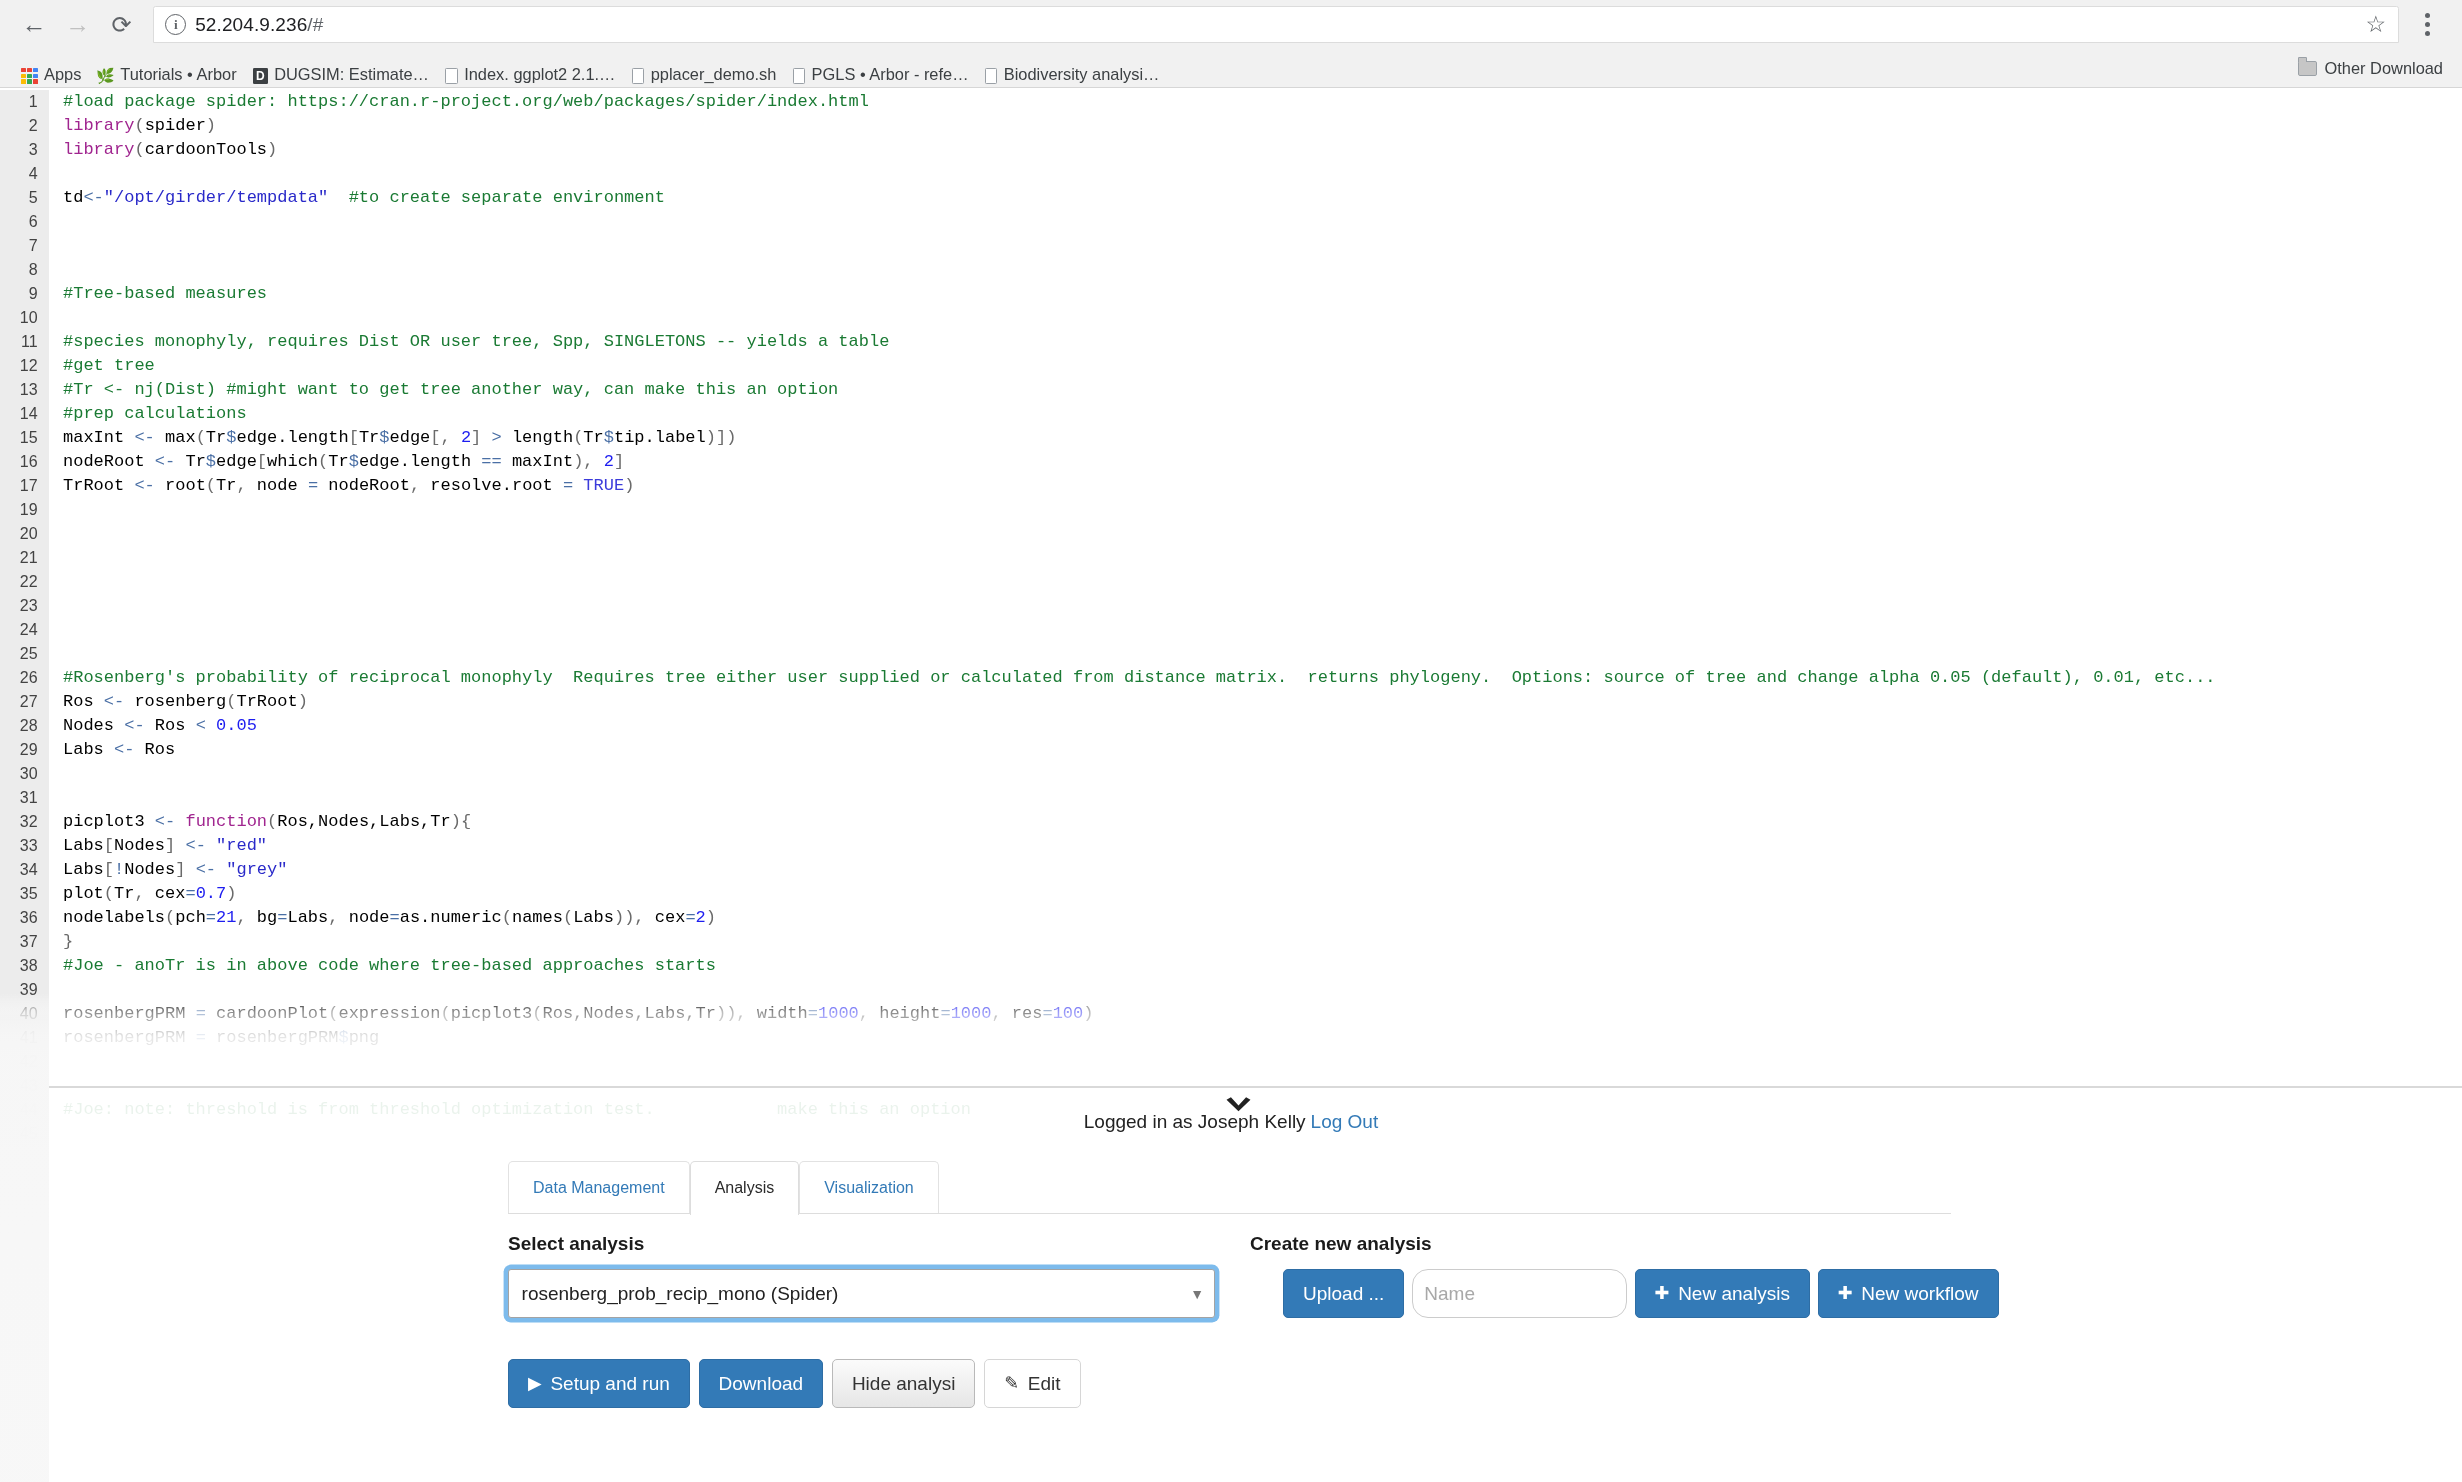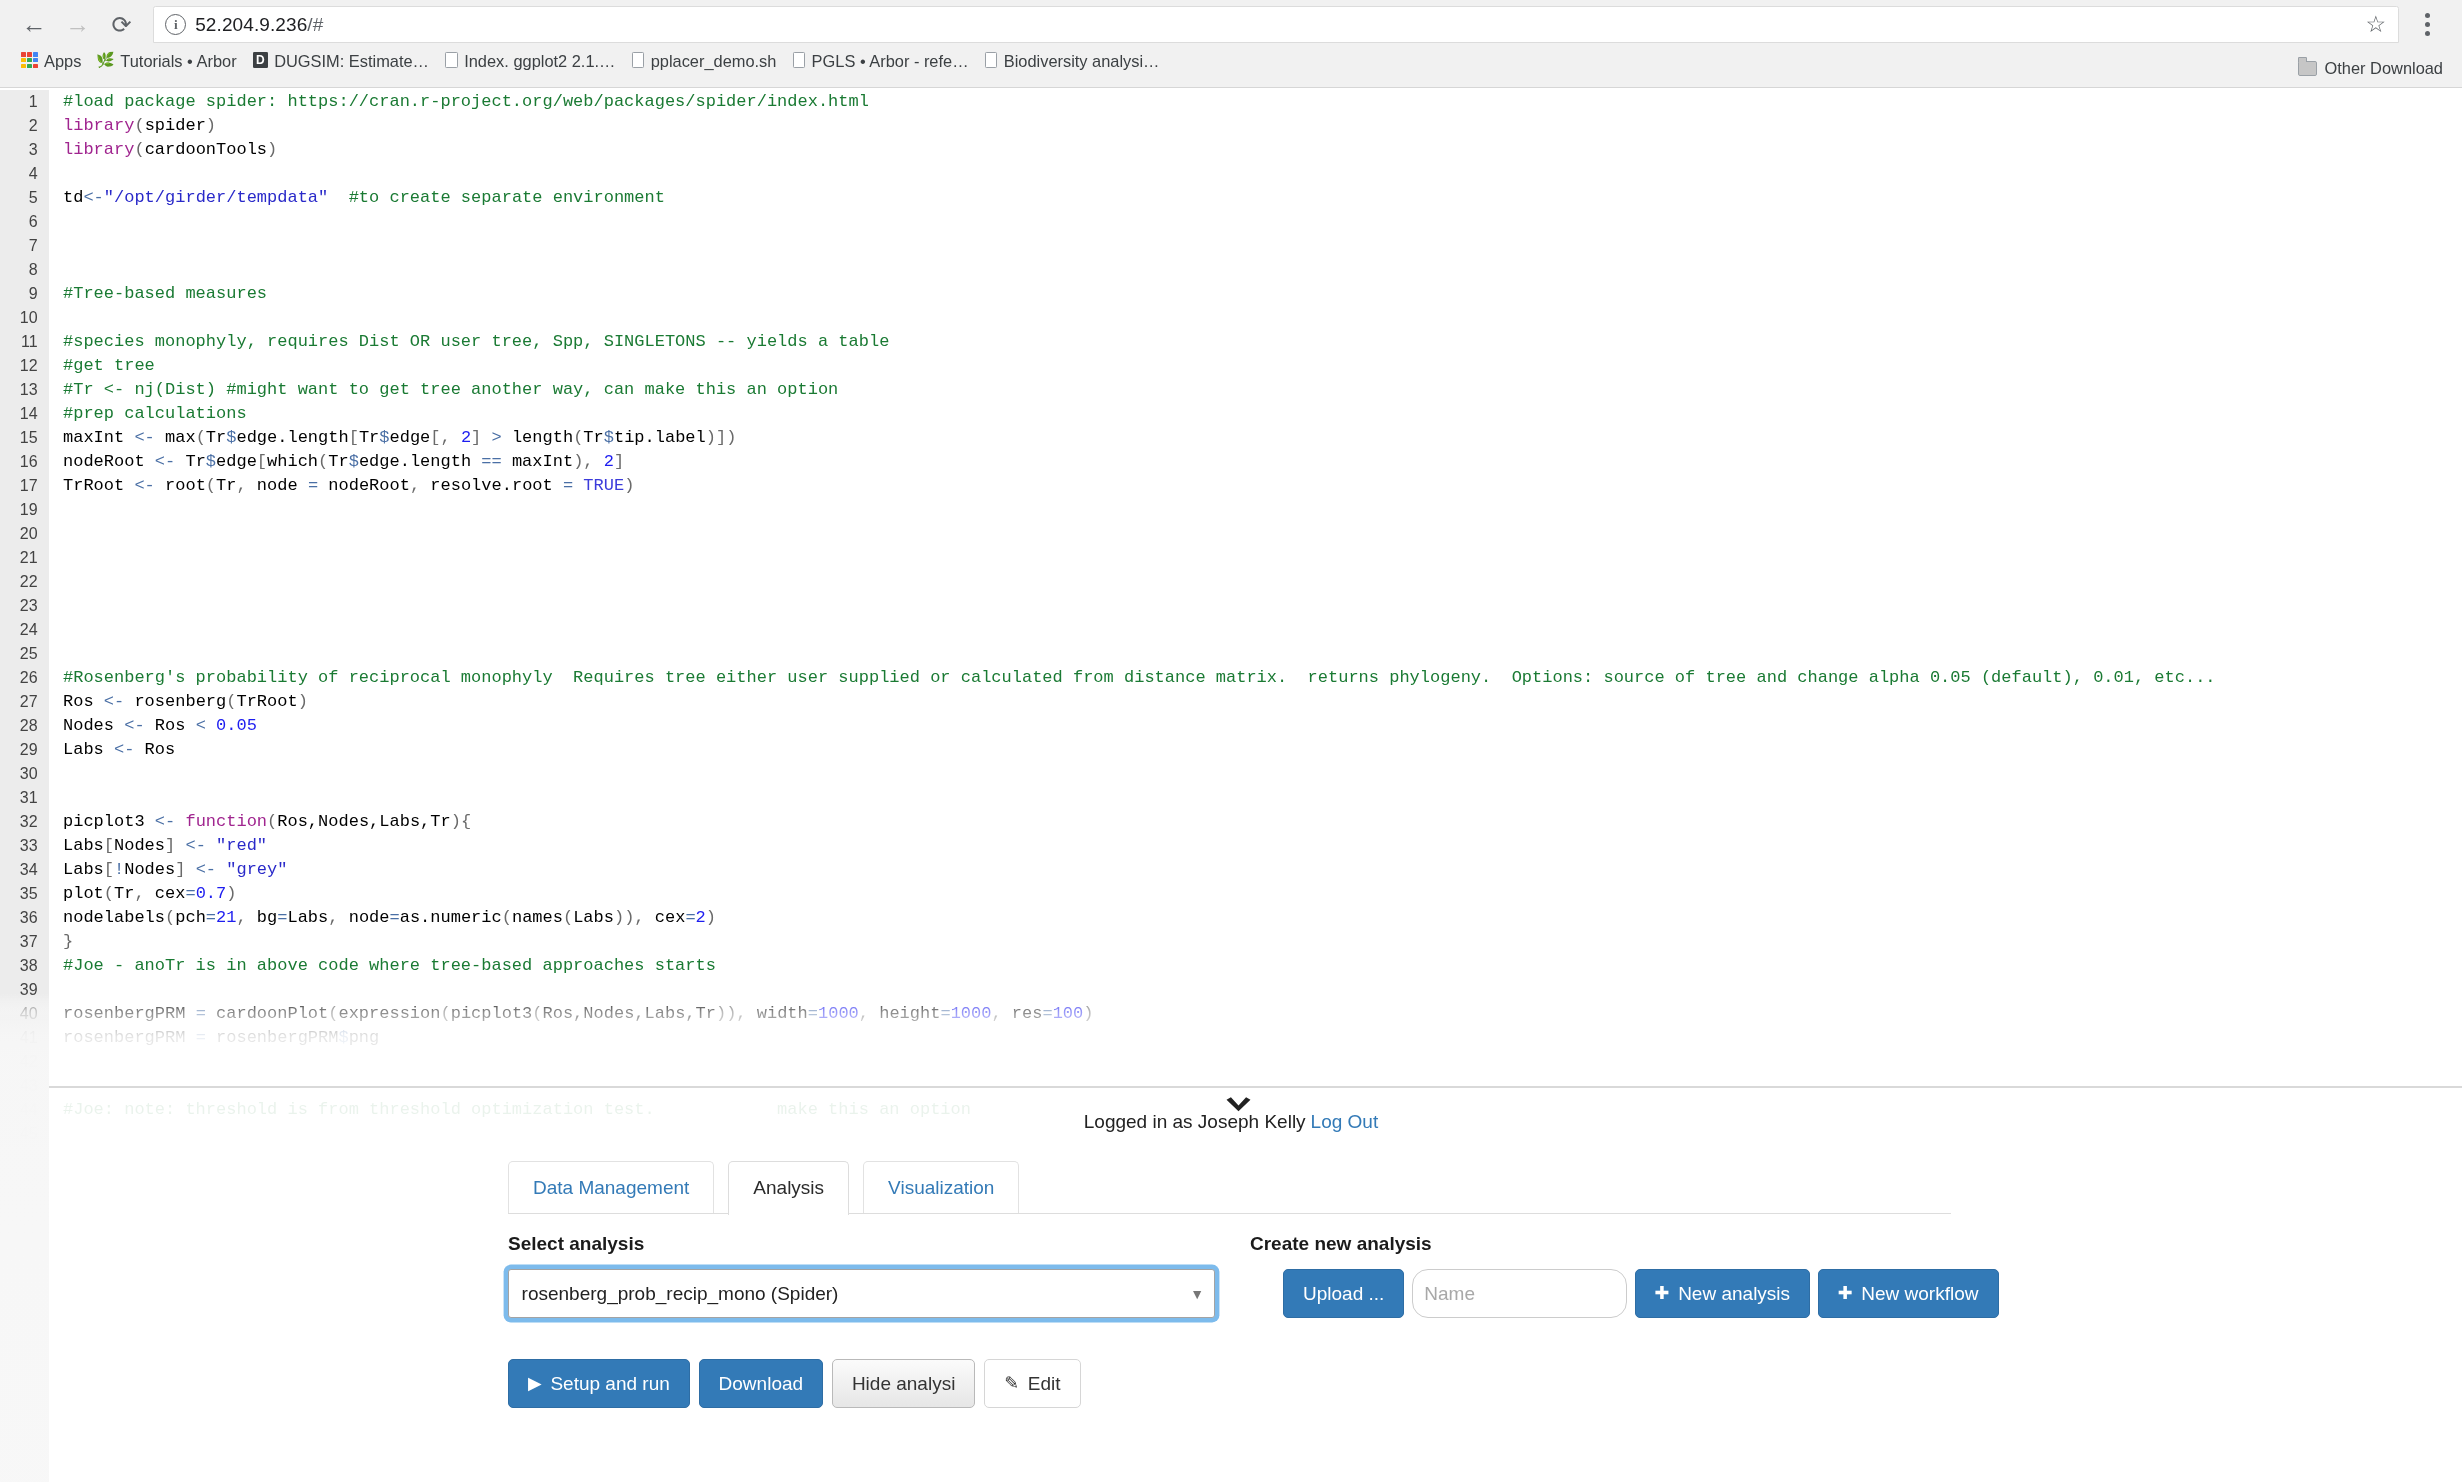--- a/index.html
+++ b/index.html
@@ -106,21 +106,21 @@
     display: flex;
     align-items: center;
     padding: 0 15px;
     box-sizing: border-box;
     border-bottom: 1.3px solid #d6d6d6;
     background: #f1f1f1;
     position: relative;
   }
   .bm {
     display: flex;
-    align-items: flex-start;
+    align-items: flex-end;
     gap: 6.3px;
     padding: 0 10px 0 6.3px;
     height: 32px;
     font-size: 16.4px;
     color: #3c4043;
     white-space: nowrap;
   }
   .bm-label { font-size: 16.4px; }
   .apps-grid {
     width: 16.4px; height: 16.4px;
@@ -314,28 +314,28 @@
     align-items: flex-end;
     height: 56px;
     border-bottom: 1.9px solid #dddddd;
     position: relative;
   }
   .tab {
     height: 52px;
     display: flex;
     align-items: center;
     padding: 0 24px;
-    font-size: 19px;
+    font-size: 16px;
     color: #337ab7;
     border: 1.3px solid #e2e2e2;
     border-bottom: none;
     border-radius: 5px 5px 0 0;
     background: transparent;
     box-sizing: border-box;
-    margin-right: 14px;
+    margin-right: 0;
   }
   .tab.active {
     color: #2b2b2b;
     background: #ffffff;
     border-color: #dddddd;
     position: relative;
     z-index: 3;
     margin-bottom: -1.9px;
     height: 54px;
   }

